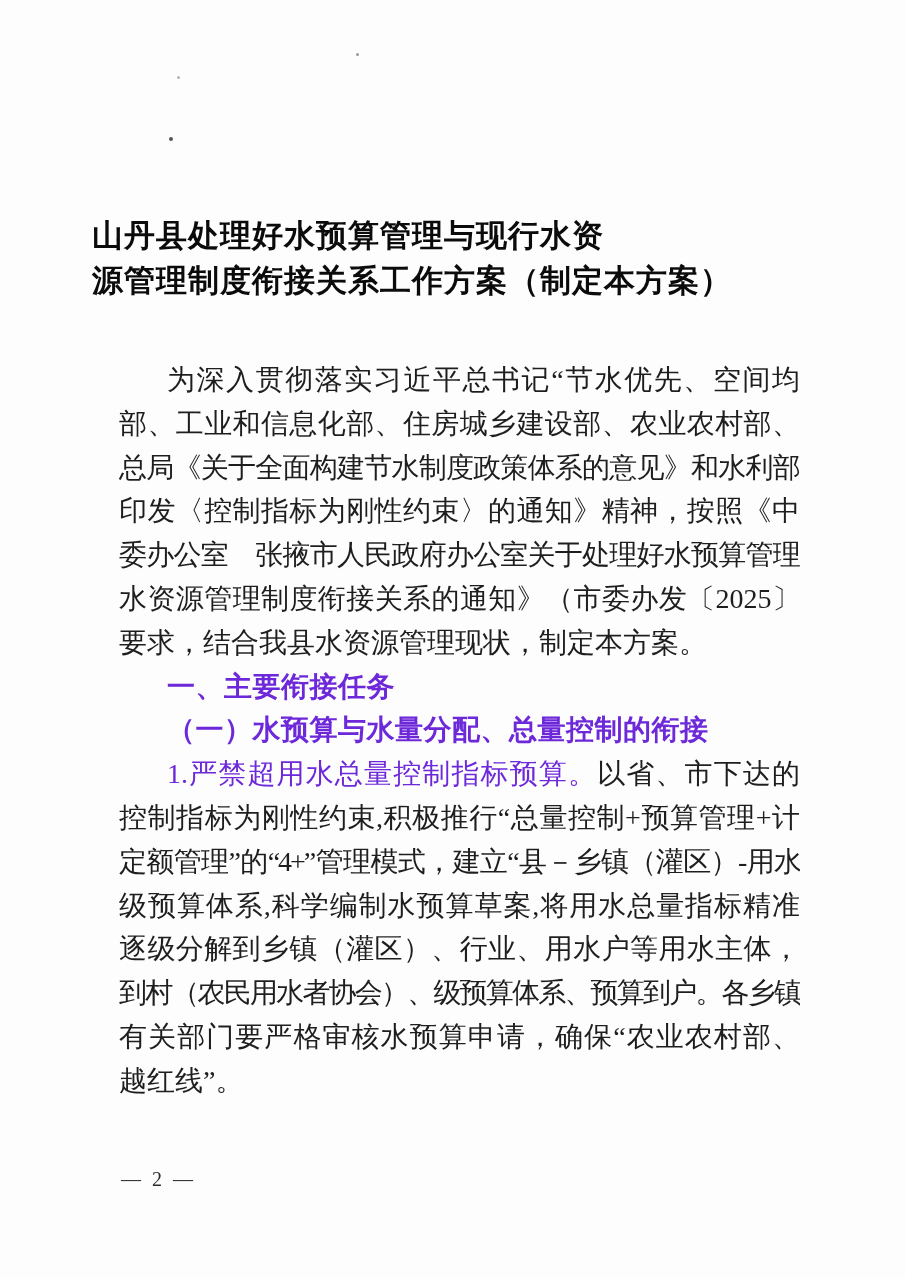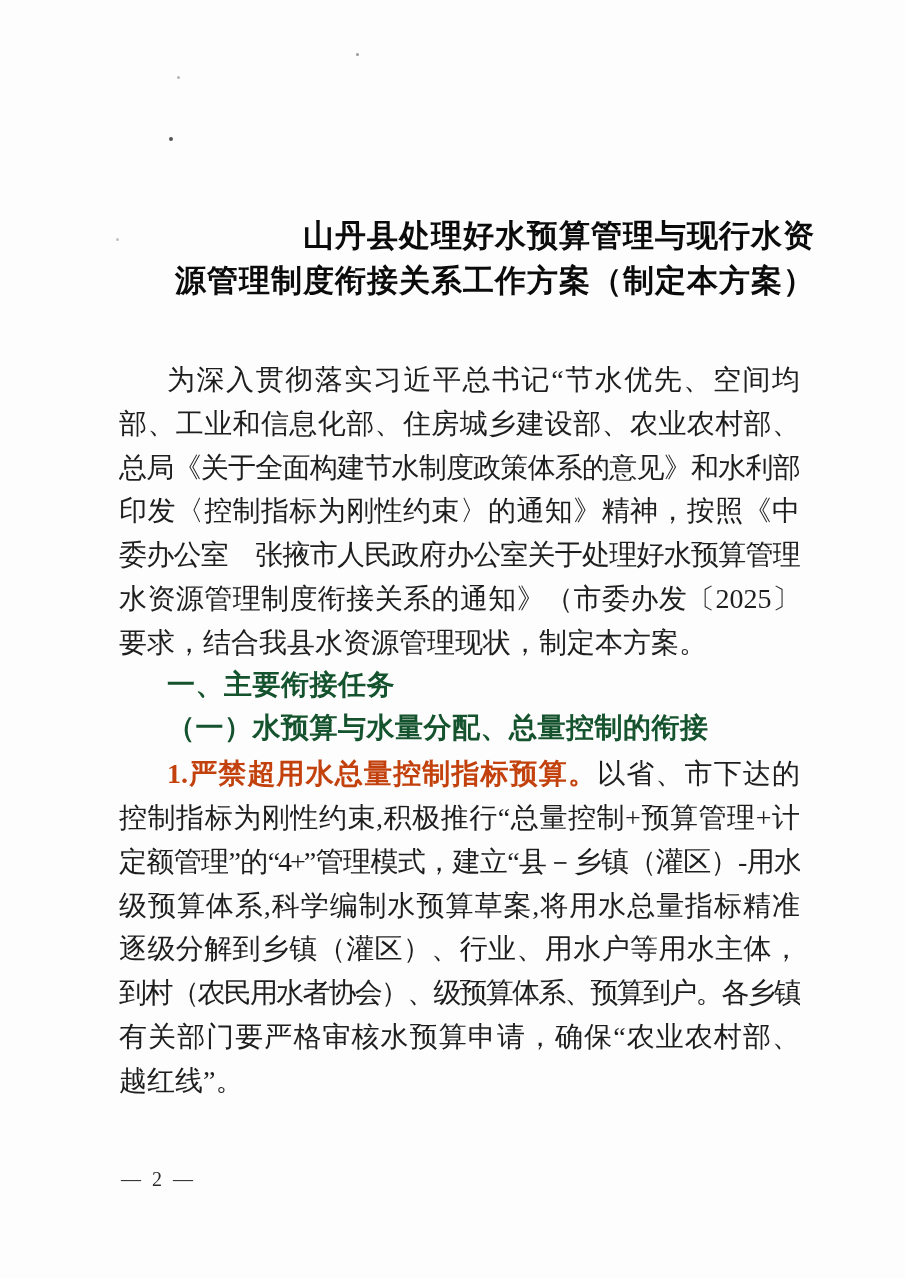--- a/index.html
+++ b/index.html
@@ -9,24 +9,24 @@
     height: 1279px;
     margin: 0 auto;
     background: #fdfdfd;
     overflow: hidden;
     font-family: "Liberation Serif", "DejaVu Serif", serif;
     color: #1e1e1e;
   }
   
   .title-block {
     position: absolute;
-    left: 105px;
+    left: 92px;
     top: 213px;
     width: 710px;
-    text-align: right;
+    text-align: left;
   }
   .title-line {
     font-size: 31px;
     line-height: 45px;
     font-weight: 700;
     color: #0b0b0b;
     letter-spacing: 1px;
     white-space: nowrap;
   }
   
@@ -45,28 +45,28 @@
   .line.j {
     white-space: normal;
     text-align: justify;
     text-align-last: justify;
     overflow: hidden;
   }
   .ind  { text-indent: 48px; }
   .t1   { letter-spacing: -0.8px; }
   .t2   { letter-spacing: -2px; }
   .heading {
-    font-family: Liberation Mono, monospace;
+    font-family: Liberation Serif, serif;
     font-weight: 700;
-    color: #14532d;
+    color: #6d28d9;
     letter-spacing: 0.5px;
   }
   .lead-bold {
-    font-weight: 700;
-    color: #c2410c;
+    font-weight: 400;
+    color: #6d28d9;
   }
   
   .page-number {
     position: absolute;
     left: 121px;
     top: 1168px;
     font-size: 20px;
     letter-spacing: 3px;
     color: #2a2a2a;
     white-space: nowrap;

